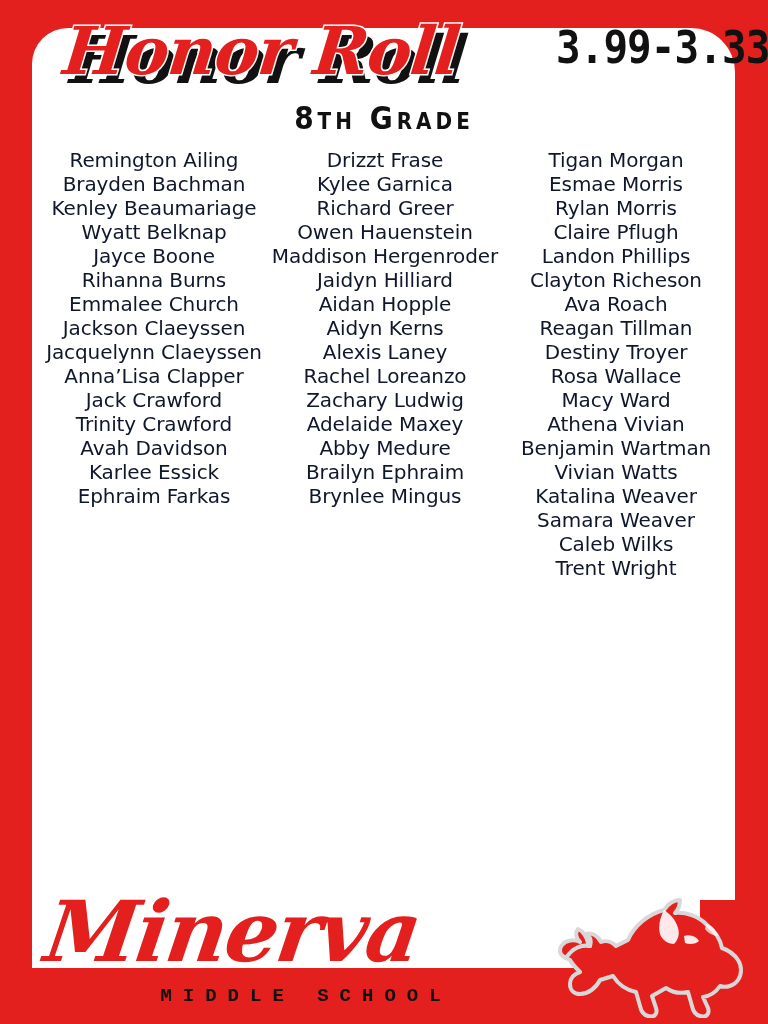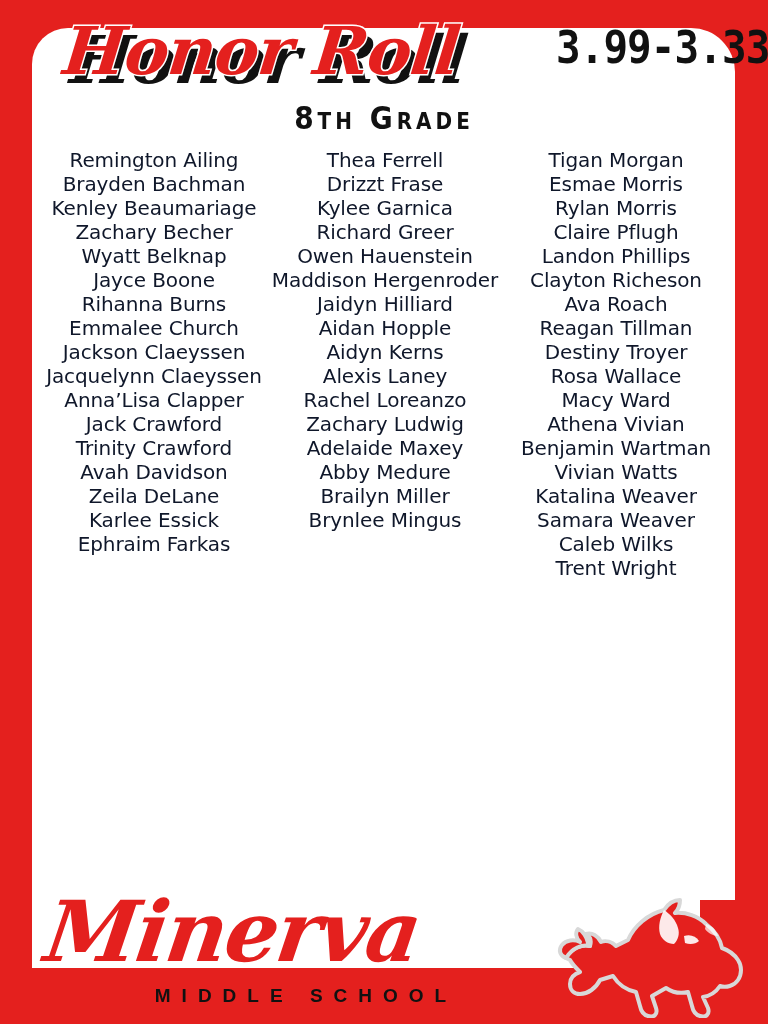--- a/index.html
+++ b/index.html
@@ -182,21 +182,21 @@
     -webkit-text-stroke: 5px #ffffff;
     paint-order: stroke fill;
     transform: skewX(-8deg);
   }
   .middle-school {
     position: absolute;
     left: 96px;
     top: 985px;
     width: 420px;
     text-align: center;
-    font-family: Liberation Sans, sans-serif;
+    font-family: Liberation Mono, monospace;
     font-size: 19px;
     font-weight: bold;
     color: #111111;
     letter-spacing: 11px;
     white-space: nowrap;
   }
 
   .lion {
     position: absolute;
     left: 556px;
@@ -220,51 +220,48 @@
     </div>
     <div class="gpa">3.99-3.33</div>
     <div class="grade">8th Grade</div>
   </div>
 
   <div class="columns">
     <div class="col">
         <div class="name">Remington Ailing</div>
         <div class="name">Brayden Bachman</div>
         <div class="name">Kenley Beaumariage</div>
-        <div class="name">Zachary Becher</div>
         <div class="name">Wyatt Belknap</div>
         <div class="name">Jayce Boone</div>
         <div class="name">Rihanna Burns</div>
         <div class="name">Emmalee Church</div>
         <div class="name">Jackson Claeyssen</div>
         <div class="name">Jacquelynn Claeyssen</div>
         <div class="name">Anna’Lisa Clapper</div>
         <div class="name">Jack Crawford</div>
         <div class="name">Trinity Crawford</div>
         <div class="name">Avah Davidson</div>
-        <div class="name">Zeila DeLane</div>
         <div class="name">Karlee Essick</div>
         <div class="name">Ephraim Farkas</div>
       </div>
     <div class="col">
-        <div class="name">Thea Ferrell</div>
         <div class="name">Drizzt Frase</div>
         <div class="name">Kylee Garnica</div>
         <div class="name">Richard Greer</div>
         <div class="name">Owen Hauenstein</div>
         <div class="name">Maddison Hergenroder</div>
         <div class="name">Jaidyn Hilliard</div>
         <div class="name">Aidan Hopple</div>
         <div class="name">Aidyn Kerns</div>
         <div class="name">Alexis Laney</div>
         <div class="name">Rachel Loreanzo</div>
         <div class="name">Zachary Ludwig</div>
         <div class="name">Adelaide Maxey</div>
         <div class="name">Abby Medure</div>
-        <div class="name">Brailyn Miller</div>
+        <div class="name">Brailyn Ephraim</div>
         <div class="name">Brynlee Mingus</div>
       </div>
     <div class="col">
         <div class="name">Tigan Morgan</div>
         <div class="name">Esmae Morris</div>
         <div class="name">Rylan Morris</div>
         <div class="name">Claire Pflugh</div>
         <div class="name">Landon Phillips</div>
         <div class="name">Clayton Richeson</div>
         <div class="name">Ava Roach</div>

